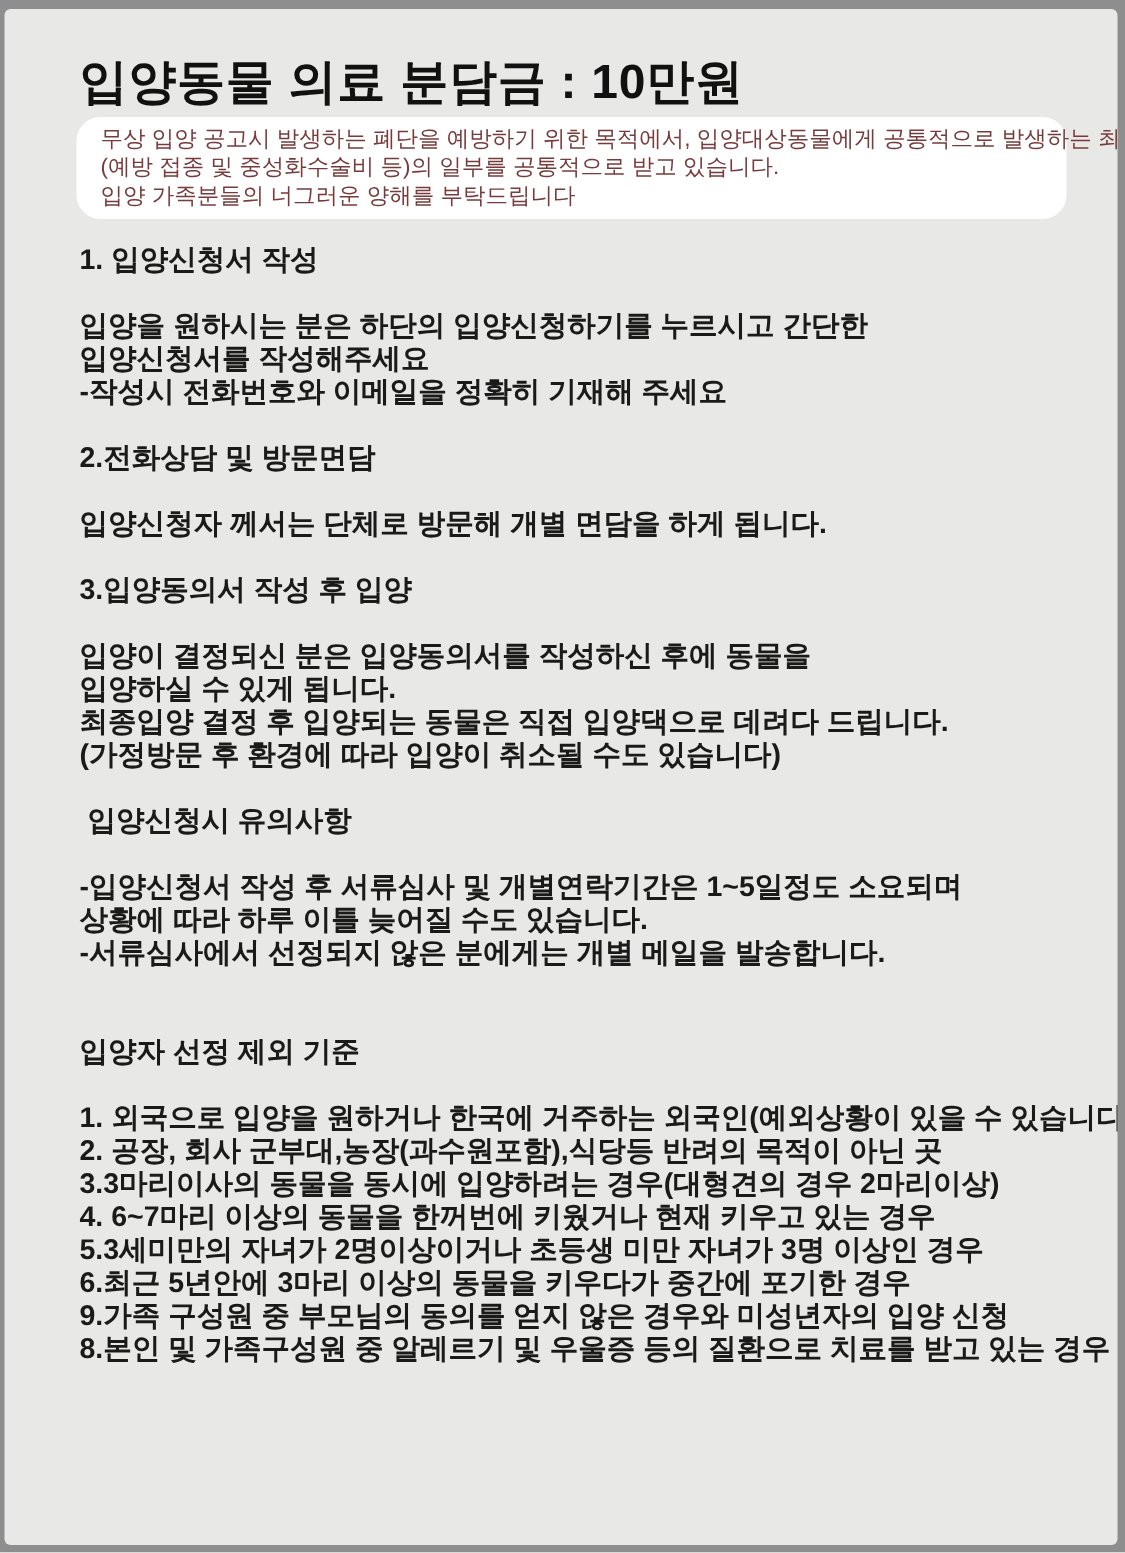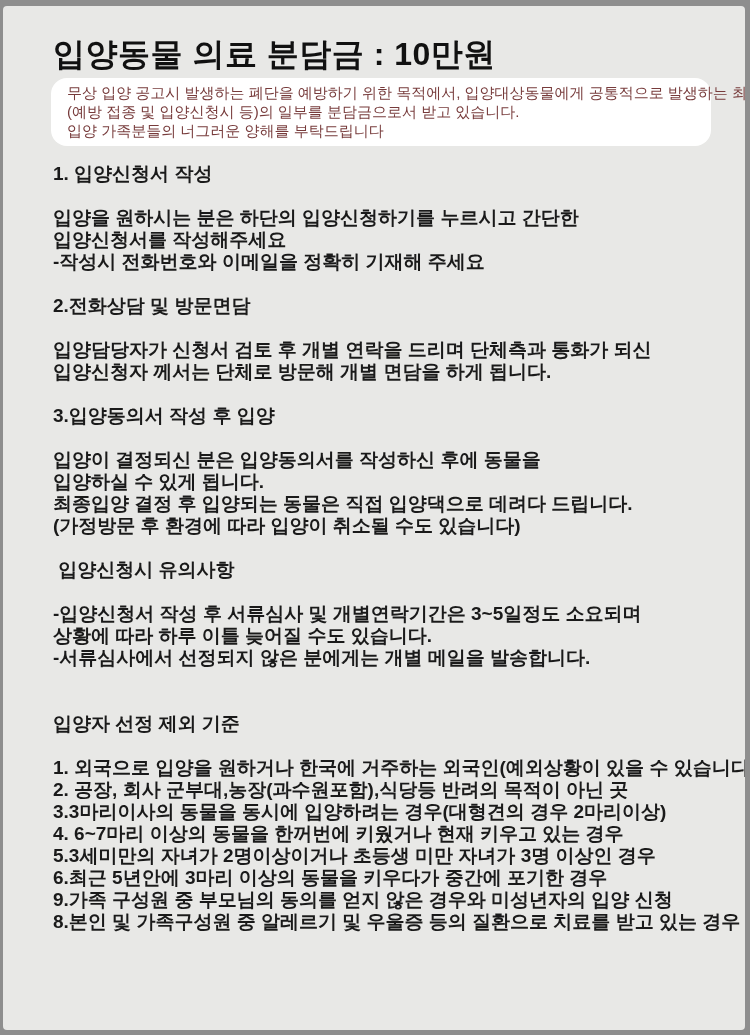--- a/index.html
+++ b/index.html
@@ -76,46 +76,45 @@
 </head>
 <body>
 
 <div class="frame">
   <div class="page">
 
     <h1 class="title">입양동물 의료 분담금 : 10만원</h1>
 
     <div class="notice">
       <div class="notice-line">무상 입양 공고시 발생하는 폐단을 예방하기 위한 목적에서, 입양대상동물에게 공통적으로 발생하는 최소한의 비용</div>
-      <div class="notice-line">(예방 접종 및 입양신청시 등)의 일부를 분담금으로서 받고 있습니다.</div>
+      <div class="notice-line">(예방 접종 및 중성화수술비 등)의 일부를 공통적으로 받고 있습니다.</div>
       <div class="notice-line">입양 가족분들의 너그러운 양해를 부탁드립니다</div>
     </div>
 
     <div class="sections" id="sections">
         <div class="sec">
           <div class="sec-heading">1. 입양신청서 작성</div>
           <div class="sec-line">입양을 원하시는 분은 하단의 입양신청하기를 누르시고 간단한</div>
           <div class="sec-line">입양신청서를 작성해주세요</div>
           <div class="sec-line">-작성시 전화번호와 이메일을 정확히 기재해 주세요</div>
         </div>
         <div class="sec">
           <div class="sec-heading">2.전화상담 및 방문면담</div>
-          <div class="sec-line">입양담당자가 신청서 검토 후 개별 연락을 드리며 단체측과 통화가 되신</div>
           <div class="sec-line">입양신청자 께서는 단체로 방문해 개별 면담을 하게 됩니다.</div>
         </div>
         <div class="sec">
           <div class="sec-heading">3.입양동의서 작성 후 입양</div>
           <div class="sec-line">입양이 결정되신 분은 입양동의서를 작성하신 후에 동물을</div>
           <div class="sec-line">입양하실 수 있게 됩니다.</div>
           <div class="sec-line">최종입양 결정 후 입양되는 동물은 직접 입양댁으로 데려다 드립니다.</div>
           <div class="sec-line">(가정방문 후 환경에 따라 입양이 취소될 수도 있습니다)</div>
         </div>
         <div class="sec">
           <div class="sec-heading"> 입양신청시 유의사항</div>
-          <div class="sec-line">-입양신청서 작성 후 서류심사 및 개별연락기간은 3~5일정도 소요되며</div>
+          <div class="sec-line">-입양신청서 작성 후 서류심사 및 개별연락기간은 1~5일정도 소요되며</div>
           <div class="sec-line">상황에 따라 하루 이틀 늦어질 수도 있습니다.</div>
           <div class="sec-line">-서류심사에서 선정되지 않은 분에게는 개별 메일을 발송합니다.</div>
         </div>
         <div class="sec extra-gap">
           <div class="sec-heading">입양자 선정 제외 기준</div>
           <div class="sec-line">1. 외국으로 입양을 원하거나 한국에 거주하는 외국인(예외상황이 있을 수 있습니다)</div>
           <div class="sec-line">2. 공장, 회사 군부대,농장(과수원포함),식당등 반려의 목적이 아닌 곳</div>
           <div class="sec-line">3.3마리이사의 동물을 동시에 입양하려는 경우(대형견의 경우 2마리이상)</div>
           <div class="sec-line">4. 6~7마리 이상의 동물을 한꺼번에 키웠거나 현재 키우고 있는 경우</div>
           <div class="sec-line">5.3세미만의 자녀가 2명이상이거나 초등생 미만 자녀가 3명 이상인 경우</div>

